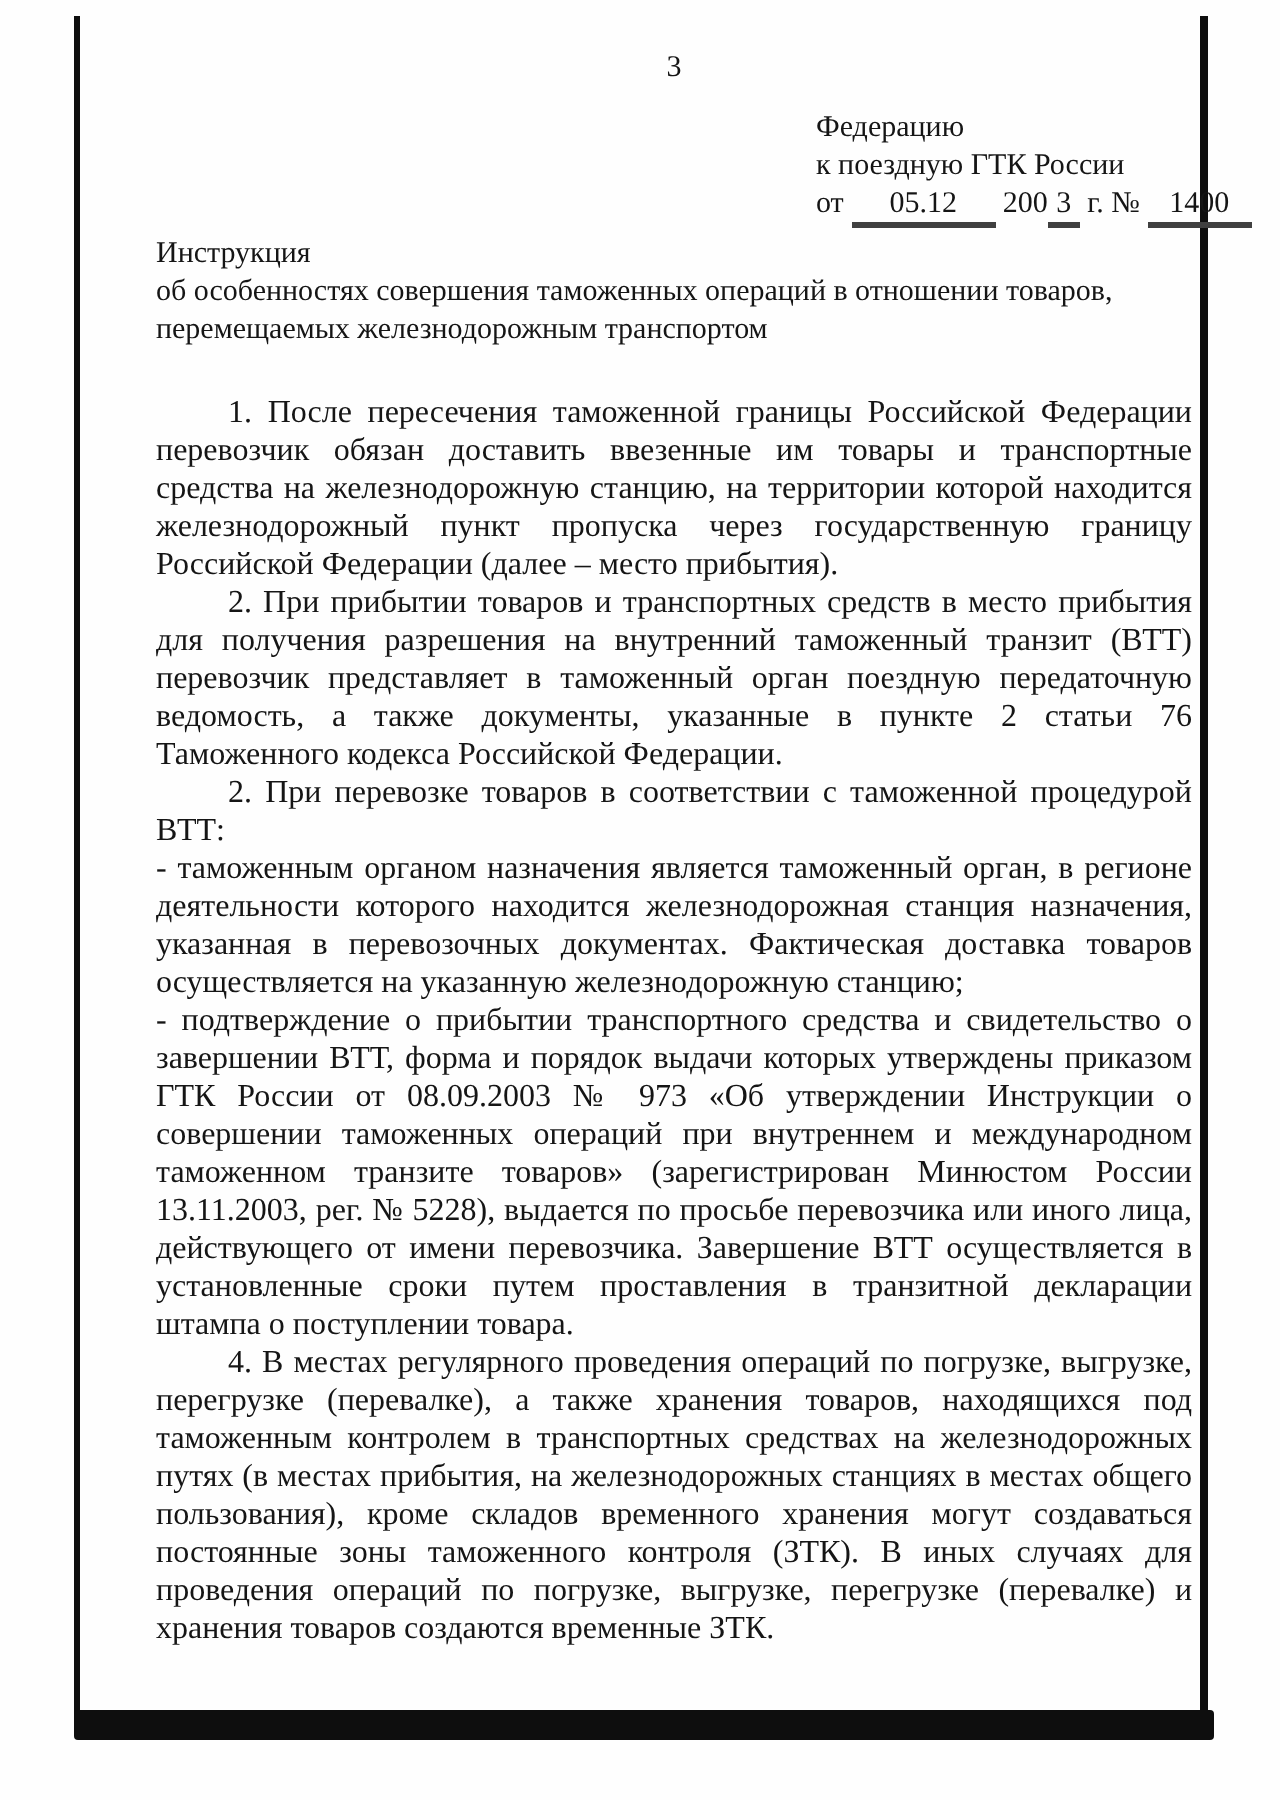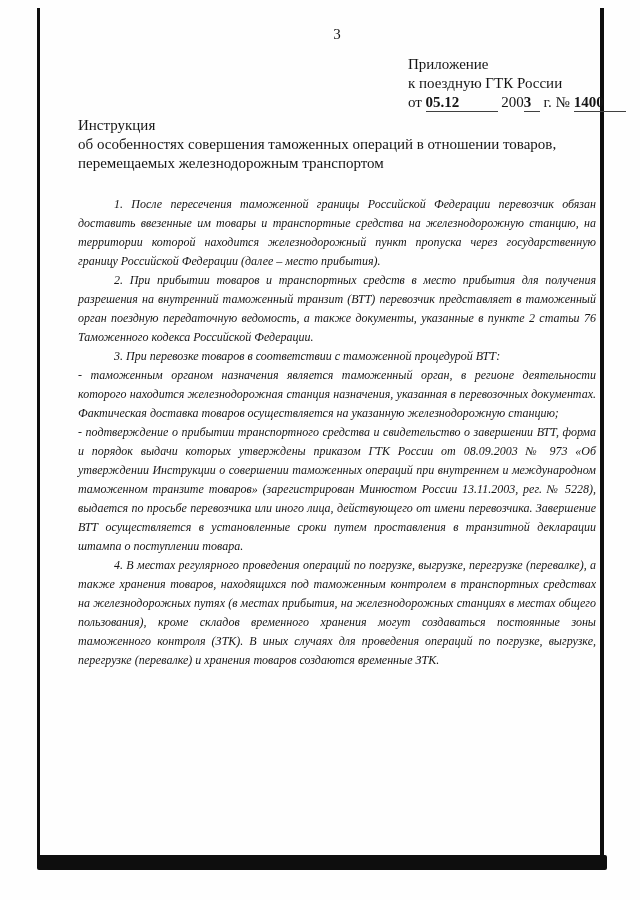--- a/index.html
+++ b/index.html
@@ -35,79 +35,77 @@
     margin-bottom: 12px;
   }
   .approval {
     margin-left: 330px;
     font-size: 15px;
     line-height: 19px;
   }
   .approval-date-line { white-space: nowrap; }
   .fill {
     display: inline-block;
-    border-bottom: 1px solid #404040;
-    text-align: left;
+    border-bottom: 3px solid #404040;
+    text-align: center;
     line-height: 17px;
-    font-weight: bold;
   }
   .fill.date   { min-width: 72px; }
   .fill.digit  { min-width: 16px; }
   .fill.number { min-width: 52px; }
   .title {
     text-align: left;
     font-size: 15px;
     line-height: 19px;
     margin-top: 4px;
     margin-bottom: 22px;
   }
   .body p {
     margin: 0;
-    font-size: 12px;
+    font-size: 16px;
     line-height: 19px;
     text-align: justify;
     text-indent: 36px;
-    font-style: italic;
   }
   .body p.dash { text-indent: 0; }
 </style>
 </head>
 <body>
 
 <div class="page">
 
   <div class="artifact left-line"></div>
   <div class="artifact right-line"></div>
   <div class="artifact bottom-bar"></div>
 
   <div class="content">
 
     <div class="page-number">3</div>
 
     <div class="approval">
-      <div>Приложение</div>
+      <div>Федерацию</div>
       <div>к поездную ГТК России</div>
       <div class="approval-date-line">
         <span>от</span>
         <span class="fill date">05.12</span>
         <span>200</span><span class="fill digit">3</span>
         <span>г. №</span>
         <span class="fill number">1400</span>
       </div>
     </div>
 
     <div class="title">
       <div>Инструкция</div>
       <div>об особенностях совершения таможенных операций в отношении товаров,</div>
       <div>перемещаемых железнодорожным транспортом</div>
     </div>
 
     <div class="body">
       <p>1. После пересечения таможенной границы Российской Федерации перевозчик обязан доставить ввезенные им товары и транспортные средства на железнодорожную станцию, на территории которой находится железнодорожный пункт пропуска через государственную границу Российской Федерации (далее – место прибытия).</p>
       <p>2. При прибытии товаров и транспортных средств в место прибытия для получения разрешения на внутренний таможенный транзит (ВТТ) перевозчик представляет в таможенный орган поездную передаточную ведомость, а также документы, указанные в пункте 2 статьи 76 Таможенного кодекса Российской Федерации.</p>
-      <p>3. При перевозке товаров в соответствии с таможенной процедурой ВТТ:</p>
+      <p>2. При перевозке товаров в соответствии с таможенной процедурой ВТТ:</p>
       <p class="dash">- таможенным органом назначения является таможенный орган, в регионе деятельности которого находится железнодорожная станция назначения, указанная в перевозочных документах. Фактическая доставка товаров осуществляется на указанную железнодорожную станцию;</p>
       <p class="dash">- подтверждение о прибытии транспортного средства и свидетельство о завершении ВТТ, форма и порядок выдачи которых утверждены приказом ГТК России от 08.09.2003 № 973 «Об утверждении Инструкции о совершении таможенных операций при внутреннем и международном таможенном транзите товаров» (зарегистрирован Минюстом России 13.11.2003, рег. № 5228), выдается по просьбе перевозчика или иного лица, действующего от имени перевозчика. Завершение ВТТ осуществляется в установленные сроки путем проставления в транзитной декларации штампа о поступлении товара.</p>
       <p>4. В местах регулярного проведения операций по погрузке, выгрузке, перегрузке (перевалке), а также хранения товаров, находящихся под таможенным контролем в транспортных средствах на железнодорожных путях (в местах прибытия, на железнодорожных станциях в местах общего пользования), кроме складов временного хранения могут создаваться постоянные зоны таможенного контроля (ЗТК). В иных случаях для проведения операций по погрузке, выгрузке, перегрузке (перевалке) и хранения товаров создаются временные ЗТК.</p>
     </div>
 
   </div>
 </div>
 
 </body></html>

